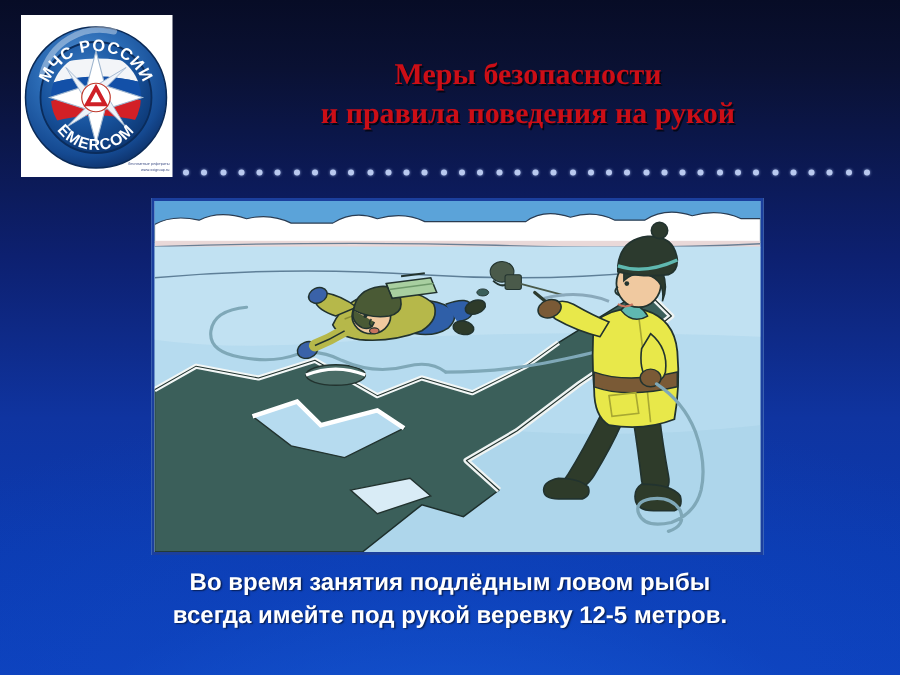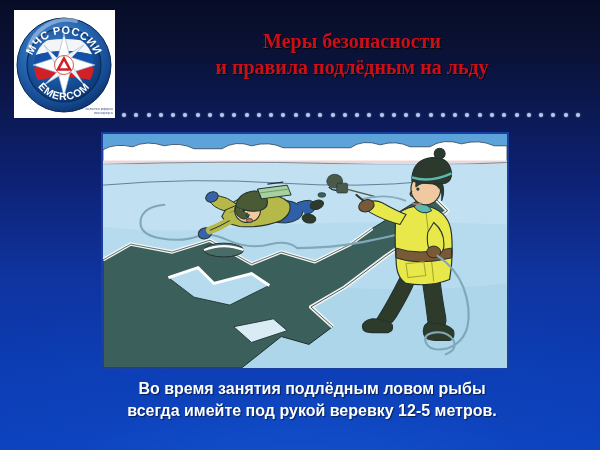--- a/index.html
+++ b/index.html
@@ -54,21 +54,21 @@
     color: #3f4f86;
     text-align: right;
     letter-spacing: 0px;
     white-space: pre-line;
   }
 
   
   .title {
     position: absolute;
     left: 132px;
-    top: 28px;
+    top: 37px;
     width: 440px;
     text-align: center;
     font-family: "Liberation Serif", serif;
     font-weight: bold;
     font-size: 20px;
     line-height: 26px;
     color: #cc0e16;
     text-shadow: 1px 1px 0 rgba(0,0,0,0.65);
     z-index: 3;
   }
@@ -106,21 +106,21 @@
     box-sizing: border-box;
     overflow: hidden;
     background: #a8d4ea;
     z-index: 3;
   }
   .illustration svg { display: block; width: 100%; height: 100%; }
 
   
   .caption {
     position: absolute;
-    left: 42px;
+    left: 30px;
     top: 378px;
     width: 540px;
     text-align: center;
     font-family: "Liberation Sans", sans-serif;
     font-weight: bold;
     font-size: 16px;
     line-height: 22px;
     color: #ffffff;
     text-shadow: 1px 1px 1px rgba(0,0,0,0.55);
     z-index: 3;
@@ -181,21 +181,21 @@
       <text font-family="Liberation Sans, sans-serif" font-size="10.5" font-weight="bold" fill="#ffffff" letter-spacing="0.8">
         <textPath href="#arcBot" startOffset="50%" text-anchor="middle">EMERCOM</textPath>
       </text>
     </svg>
     <div class="logo-url">бесплатные рефераты
 www.xxigroup.ru</div>
   </div>
 
   <div class="title">
     <span class="title-line">Меры безопасности</span>
-    <span class="title-line">и правила подлёдным на льду</span>
+    <span class="title-line">и правила поведения на рукой</span>
   </div>
 
   <div class="dot-divider" id="dot-divider">
       <span class="dot" style="background: rgb(185, 201, 239);"></span>
       <span class="dot" style="background: rgb(185, 201, 239);"></span>
       <span class="dot" style="background: rgb(185, 201, 239);"></span>
       <span class="dot" style="background: rgb(185, 201, 239);"></span>
       <span class="dot" style="background: rgb(185, 201, 239);"></span>
       <span class="dot" style="background: rgb(185, 201, 239);"></span>
       <span class="dot" style="background: rgb(185, 201, 239);"></span>

